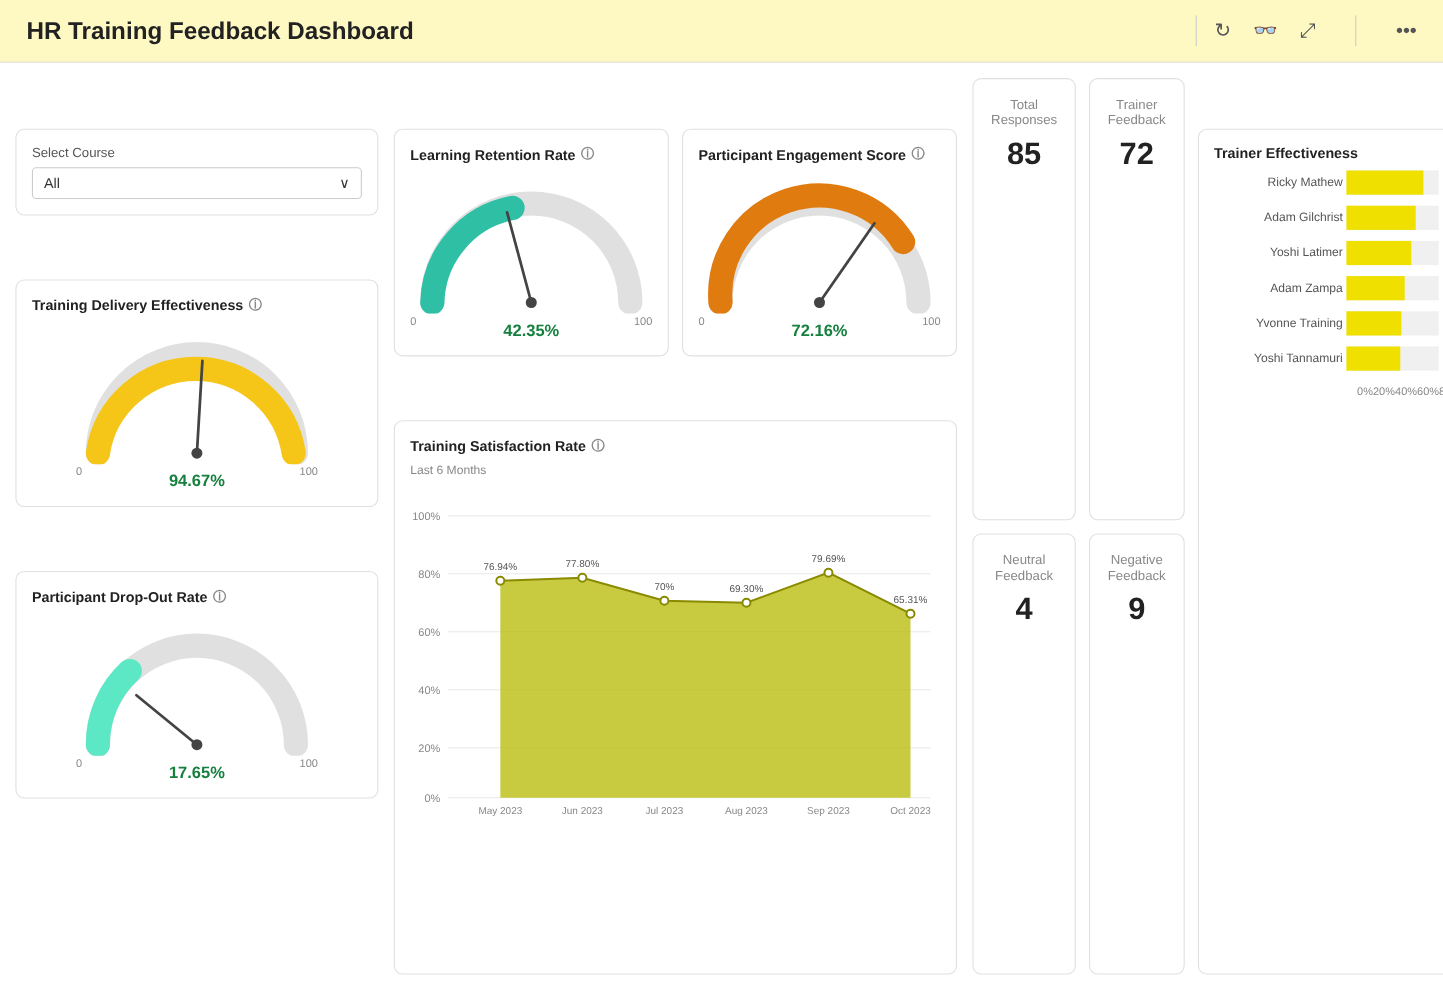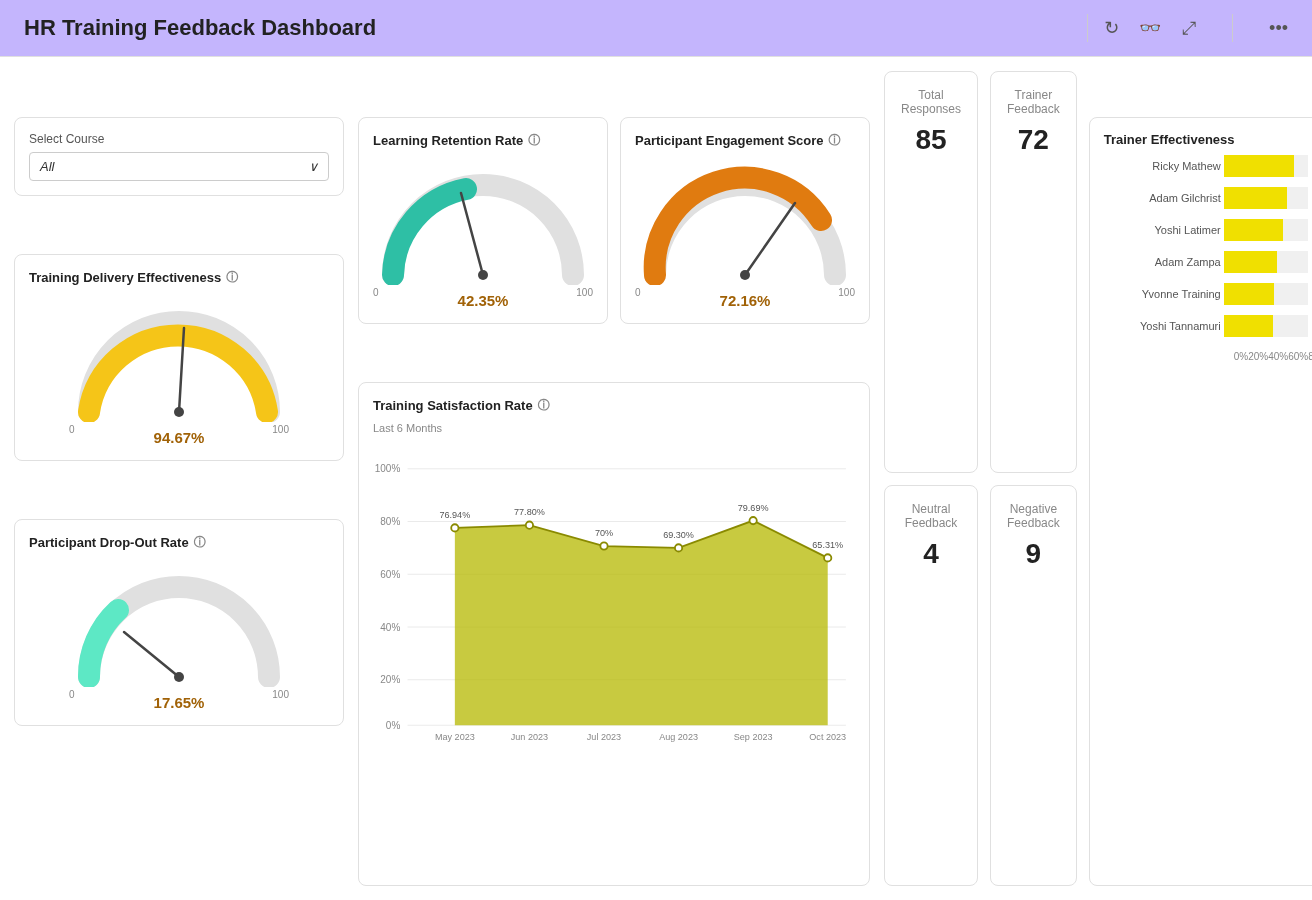--- a/index.html
+++ b/index.html
@@ -1,47 +1,47 @@
 <!DOCTYPE html>
 <html><head>
   <meta charset="utf-8">
   <style>
     * { box-sizing: border-box; margin: 0; padding: 0; }
     body { font-family: 'Segoe UI', Arial, sans-serif; background: #f0f0f0; color: #333; font-size: 13px; }
 
     .dashboard { width: 1312px; height: 900px; background: #fff; display: flex; flex-direction: column; overflow: hidden; }
 
     
-    .header { display: flex; align-items: center; padding: 14px 24px; border-bottom: 1px solid #e0e0e0; background: #c4b5fd; }
+    .header { display: flex; align-items: center; padding: 14px 24px; border-bottom: 1px solid #e0e0e0; background: #fef9c3; }
     .header-title { font-size: 22px; font-weight: 600; color: #222; flex: 1; }
     .header-divider { width: 1px; height: 28px; background: #ccc; margin: 0 16px; }
     .header-icons { display: flex; align-items: center; gap: 20px; }
     .header-icon { font-size: 18px; color: #555; cursor: pointer; }
 
     
     .main { display: flex; flex: 1; padding: 14px; gap: 14px; overflow: hidden; }
 
     
     .left-panel { width: 330px; display: flex; flex-direction: column; gap: 12px; flex-shrink: 0; }
 
     .card { background: #fff; border: 1px solid #e0e0e0; border-radius: 8px; padding: 14px; margin-top: 46px; }
 
     
     .select-course-card { }
     .select-label { font-size: 12px; color: #555; margin-bottom: 6px; }
-    .select-dropdown { width: 100%; border: 1px solid #ccc; border-radius: 4px; padding: 6px 10px; font-size: 13px; background: #fff; display: flex; justify-content: space-between; align-items: center; cursor: pointer; font-style: italic; }
+    .select-dropdown { width: 100%; border: 1px solid #ccc; border-radius: 4px; padding: 6px 10px; font-size: 13px; background: #fff; display: flex; justify-content: space-between; align-items: center; cursor: pointer; }
 
     
     .gauge-card { }
     .card-title { font-size: 13px; font-weight: 700; color: #222; display: flex; align-items: center; gap: 5px; margin-bottom: 8px; }
     .info-icon { font-size: 12px; color: #888; cursor: pointer; }
 
     .gauge-container { display: flex; flex-direction: column; align-items: center; padding: 8px 0 0; }
     .gauge-svg { width: 220px; height: 120px; }
-    .gauge-value { font-size: 15px; font-weight: 600; color: #a16207; margin-top: -6px; }
+    .gauge-value { font-size: 15px; font-weight: 600; color: #15803d; margin-top: -6px; }
     .gauge-labels { display: flex; justify-content: space-between; width: 220px; font-size: 10px; color: #888; margin-top: 2px; }
 
     
     .middle-panel { flex: 1; display: flex; flex-direction: column; gap: 12px; }
 
     .gauges-row { display: flex; gap: 12px; }
     .gauge-half-card { flex: 1; }
 
     
     .chart-card { flex: 1; }

